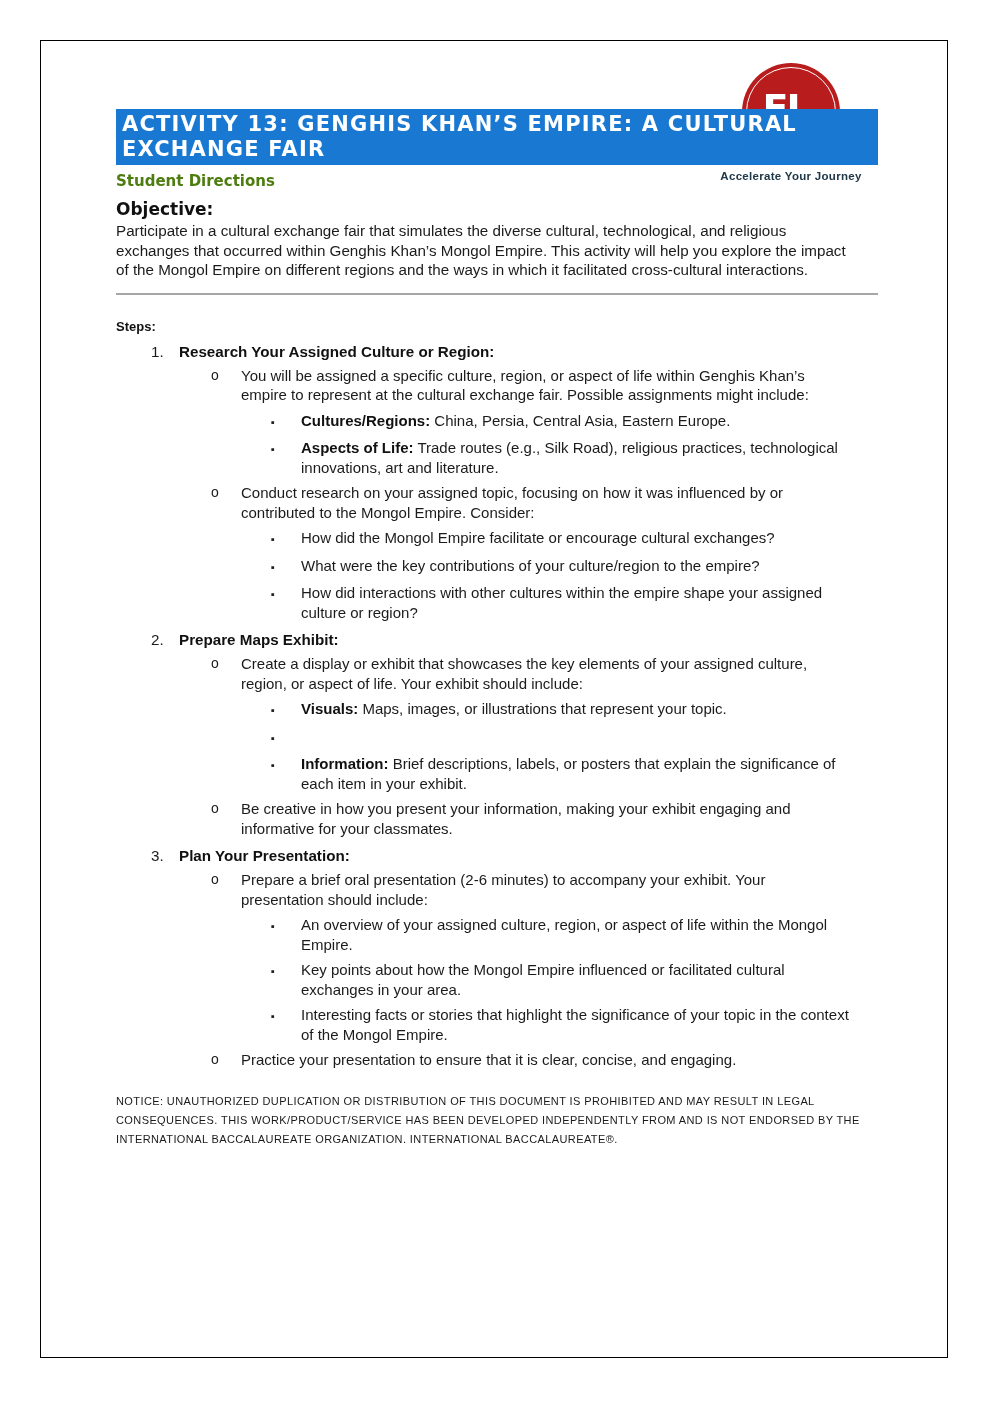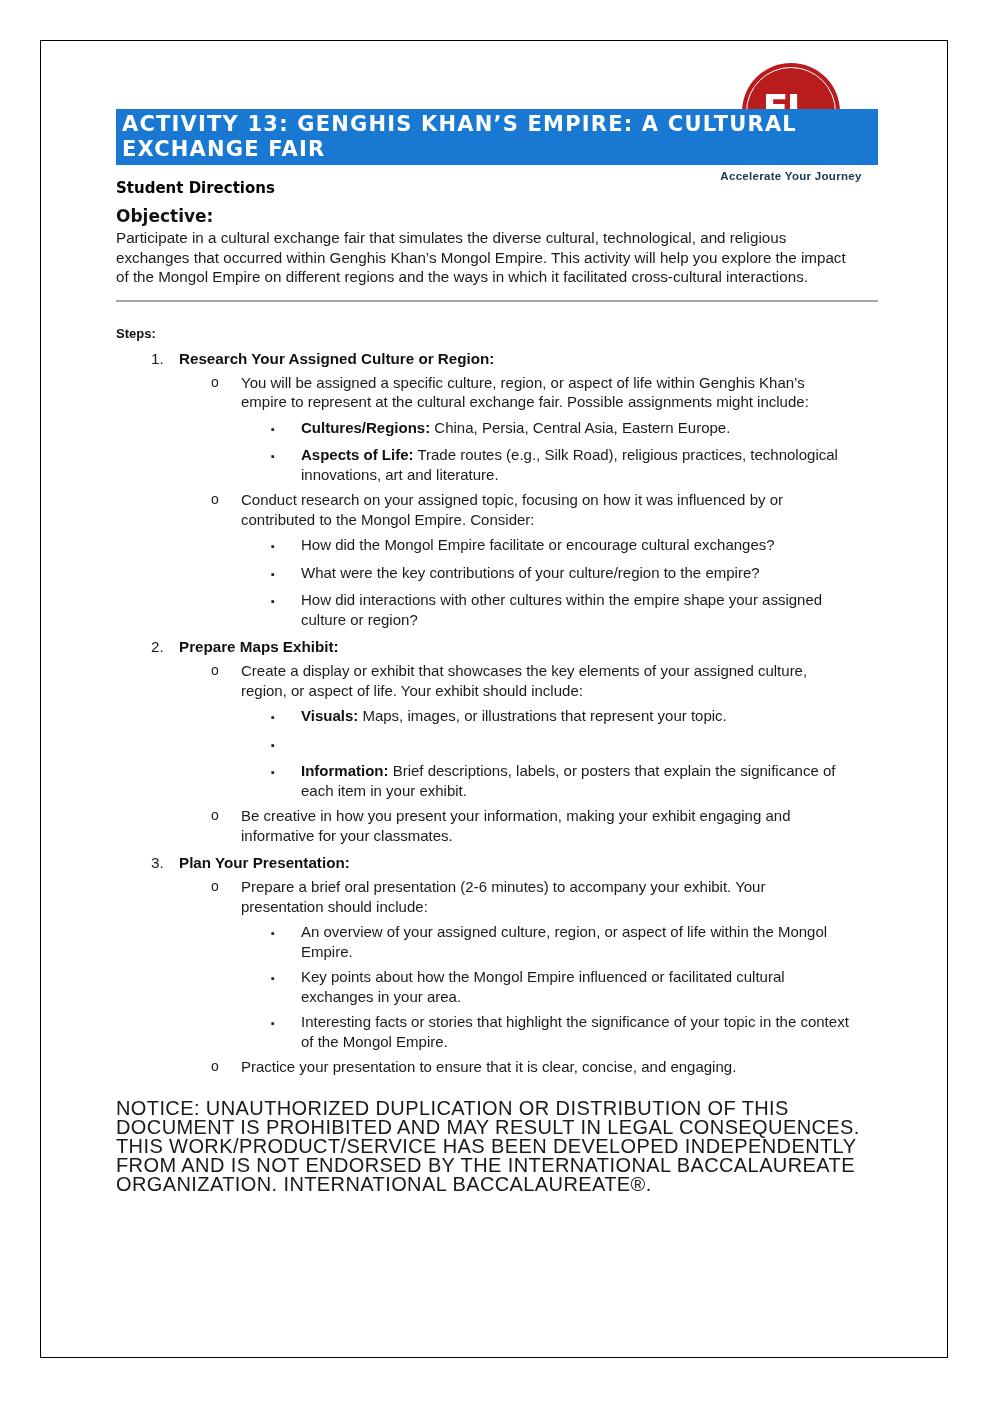--- a/index.html
+++ b/index.html
@@ -43,21 +43,21 @@
 
   
   .title-band{
     margin-top:68px;background:#1878d2;color:#fff;
     font-family:"DejaVu Sans",sans-serif;font-weight:bold;
     font-size:21px;line-height:25px;letter-spacing:1.2px;
     padding:3px 6px;box-sizing:border-box;width:762px;
   }
 
   .subtitle{
-    font-family:"DejaVu Sans",sans-serif;font-weight:bold;font-size:15px;margin-top:14px;color:#000000;
+    font-family:"DejaVu Sans",sans-serif;font-weight:bold;font-size:15px;margin-top:7px;color:#4d7c0f;
   }
   .obj-heading{
     font-family:"DejaVu Sans",sans-serif;font-weight:bold;font-size:17px;margin-top:9px;color:#111;
   }
   .obj-text{font-size:15.2px;line-height:19.5px;margin-top:2px;width:730px;}
 
   .rule{border:none;height:2px;background:#a6a6a6;margin:13px 0 0 0;width:762px;}
 
   .steps-heading{font-weight:bold;font-size:13px;margin-top:24px;color:#111;}
 
@@ -70,21 +70,21 @@
   .l2 .marker{margin-left:95px;width:30px;flex:none;font-size:14px;}
   .l2 .txt{width:585px;}
 
   .l3{display:flex;margin-top:6px;font-size:15px;line-height:19.5px;}
   .l3 .marker{margin-left:155px;width:30px;flex:none;font-size:11px;padding-top:2px;}
   .l3 .txt{width:555px;}
 
   .txt b{color:#111;}
 
   .notice{
-    margin-top:22px;font-size:20px;line-height:19px;letter-spacing:0.4px;
+    margin-top:22px;font-size:11px;line-height:19px;letter-spacing:0.4px;
     width:745px;color:#1a1a1a;
   }
 </style>
 </head>
 <body>
 
 <div class="page">
 
   <div class="logo">
     <div class="logo-circle">

